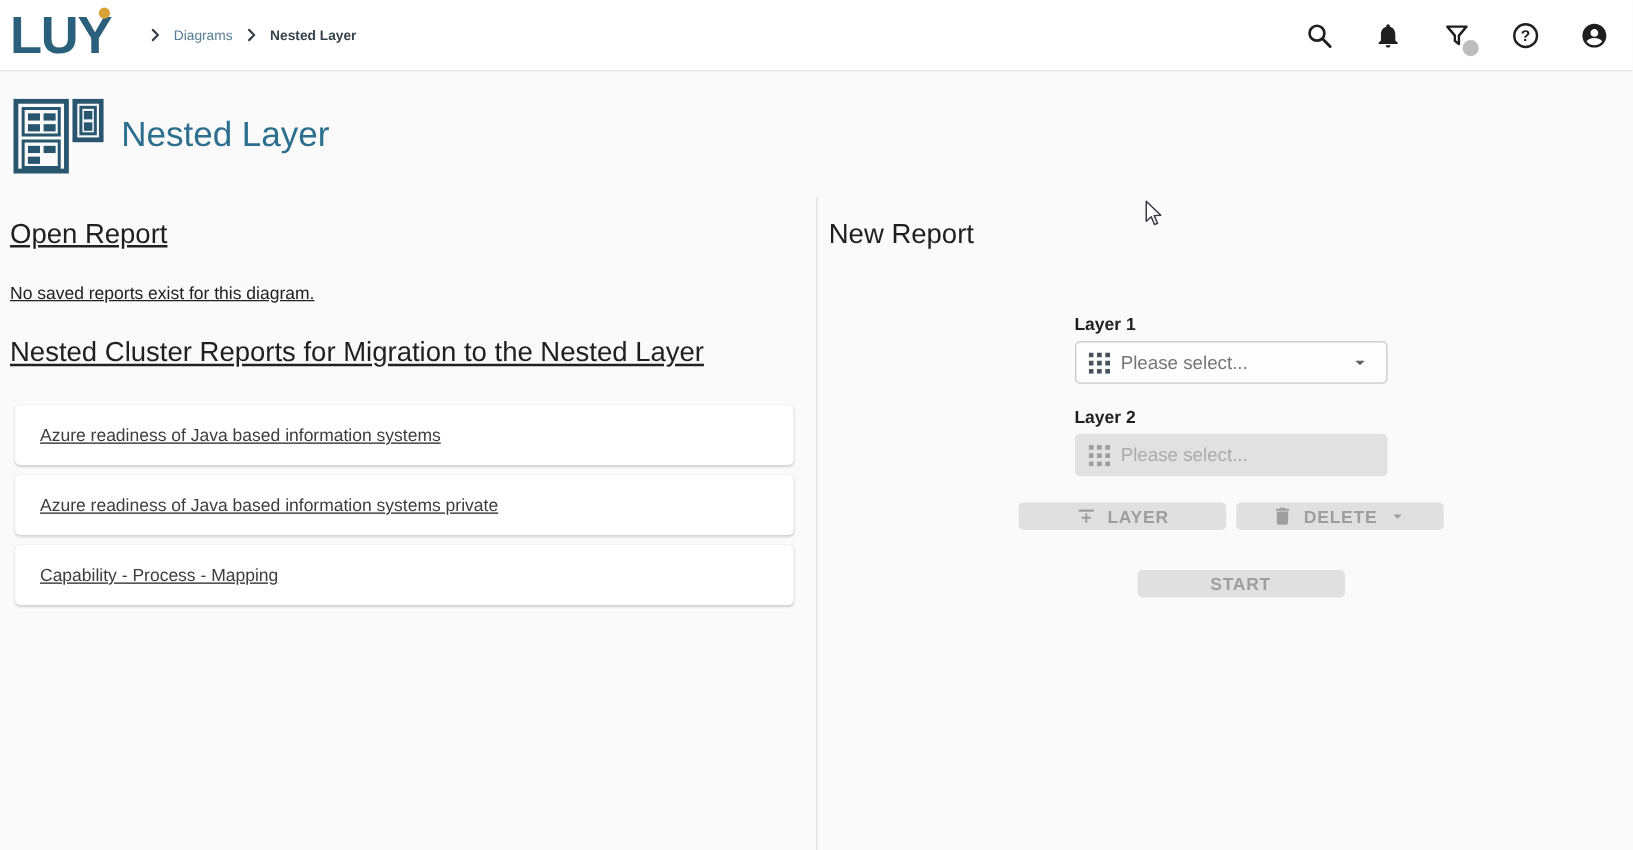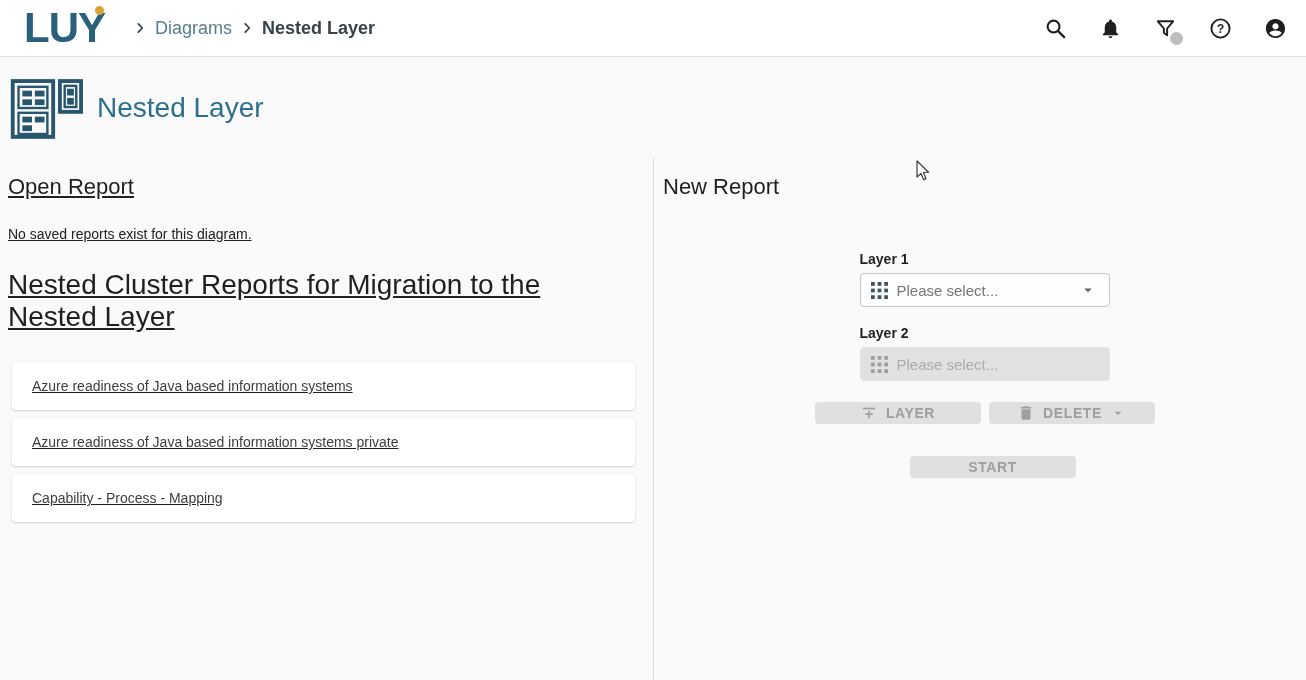--- a/index.html
+++ b/index.html
@@ -11,21 +11,21 @@
     position: relative;
   }
 
   
   .app-header {
     height: 57px;
     background: #ffffff;
     border-bottom: 1px solid #e2e2e2;
     display: flex;
     align-items: center;
-    padding: 0 18px 0 24px;
+    padding: 0 18px 0 8px;
   }
   .logo {
     position: relative;
     font-size: 42px;
     font-weight: 700;
     letter-spacing: -1px;
     color: #2a607c;
     line-height: 1;
     padding-right: 6px;
   }
@@ -33,24 +33,24 @@
     position: absolute;
     top: -1px;
     right: 7px;
     width: 9px;
     height: 9px;
     border-radius: 50%;
     background: #d9a236;
   }
   .breadcrumb {
     display: flex;
-    align-items: center;
+    align-items: flex-end;
     margin-left: 22px;
     gap: 8px;
-    font-size: 18px;
+    font-size: 11px;
   }
   .crumb-chevron { width: 14px; height: 14px; color: #37424a; }
   .crumb-link { color: #567d91; cursor: pointer; }
   .crumb-current { color: #37424a; font-weight: 700; }
 
   .header-actions {
     margin-left: auto;
     display: flex;
     align-items: center;
     gap: 29px;
@@ -108,21 +108,21 @@
     font-weight: 400;
     color: #1f1f1f;
     margin-top: 16px;
   }
   .empty-msg {
     font-size: 14px;
     color: #212121;
     margin-top: 26px;
   }
   .list-heading {
-    font-size: 28px;
+    font-size: 22px;
     font-weight: 400;
     color: #1f1f1f;
     margin-top: 27px;
   }
   .report-list { margin-top: 29px; padding-left: 4px; }
   .report-card {
     width: 623px;
     height: 48px;
     background: #ffffff;
     border-radius: 4px;

